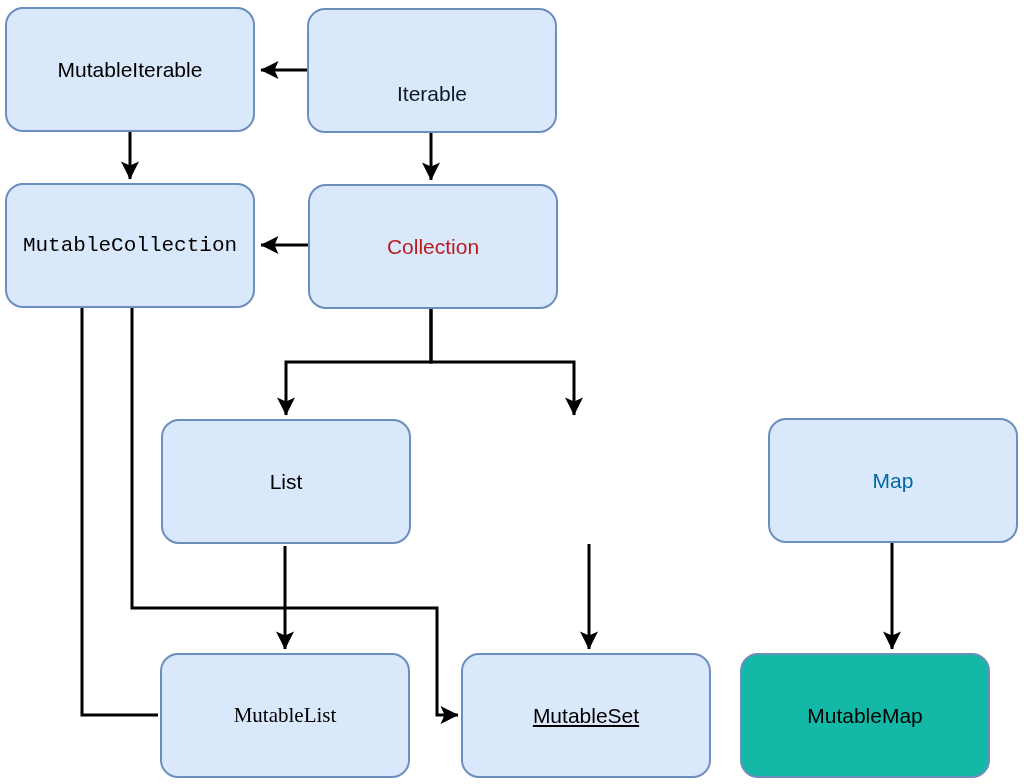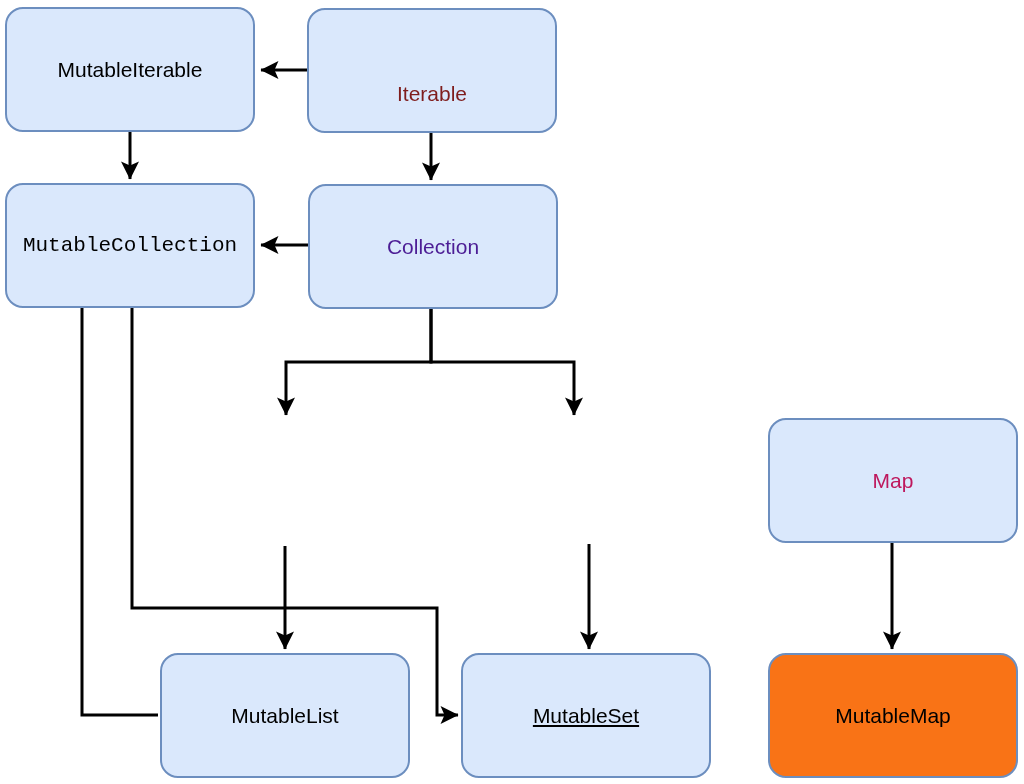--- a/index.html
+++ b/index.html
@@ -65,34 +65,37 @@
         <polyline points="892,543 892,649" fill="none" stroke="#000000" stroke-width="3" marker-end="url(#arrow-head)"></polyline>
         <polyline points="82,306 82,715 158,715" fill="none" stroke="#000000" stroke-width="3"></polyline>
         <polyline points="132,306 132,608 437,608 437,715 458,715" fill="none" stroke="#000000" stroke-width="3" marker-end="url(#arrow-head)"></polyline>
       </g>
   </svg>
 
   <div class="node" style="left: 5px; top: 7px; background: rgb(218, 232, 252); border-color: rgb(108, 142, 191);">
     <span style="color: rgb(0, 0, 0);">MutableIterable</span>
   </div>
   <div class="node" style="left: 307px; top: 8px; background: rgb(218, 232, 252); border-color: rgb(108, 142, 191);">
-    <span style="color: #7f1d1d; margin-top: 45px;">Iterable</span>
+    <span style="color: #0f172a; margin-top: 45px;">Iterable</span>
   </div>
   <div class="node" style="left: 5px; top: 183px; background: rgb(218, 232, 252); border-color: rgb(108, 142, 191);">
     <span style="color: rgb(0, 0, 0); font-family: Liberation Mono, monospace;">MutableCollection</span>
   </div>
   <div class="node" style="left: 308px; top: 184px; background: rgb(218, 232, 252); border-color: rgb(108, 142, 191);">
-    <span style="color: #4c1d95;">Collection</span>
+    <span style="color: #b91c1c;">Collection</span>
+  </div>
+  <div class="node" style="left: 161px; top: 419px; background: rgb(218, 232, 252); border-color: rgb(108, 142, 191);">
+    <span style="color: rgb(0, 0, 0);">List</span>
   </div>
   <div class="node" style="left: 768px; top: 418px; background: rgb(218, 232, 252); border-color: rgb(108, 142, 191);">
-    <span style="color: #be185d;">Map</span>
+    <span style="color: #0369a1;">Map</span>
   </div>
-  <div class="node" style="left: 160px; top: 653px; background: rgb(218, 232, 252); border-color: rgb(108, 142, 191);">
+  <div class="node" style="left: 160px; top: 653px; background: rgb(218, 232, 252); border-color: rgb(108, 142, 191); font-family: Liberation Serif, serif;">
     <span style="color: rgb(0, 0, 0);">MutableList</span>
   </div>
   <div class="node" style="left: 461px; top: 653px; background: rgb(218, 232, 252); border-color: rgb(108, 142, 191);">
     <span style="color: rgb(0, 0, 0); text-decoration: underline;">MutableSet</span>
   </div>
-  <div class="node" style="left: 768px; top: 653px; background: #f97316; border-color: rgb(108, 142, 191); align-items: center;">
+  <div class="node" style="left: 740px; top: 653px; background: #14b8a6; border-color: rgb(108, 142, 191); align-items: center;">
     <span style="color: rgb(0, 0, 0);">MutableMap</span>
   </div>
 
 </div>
 
 </body></html>

